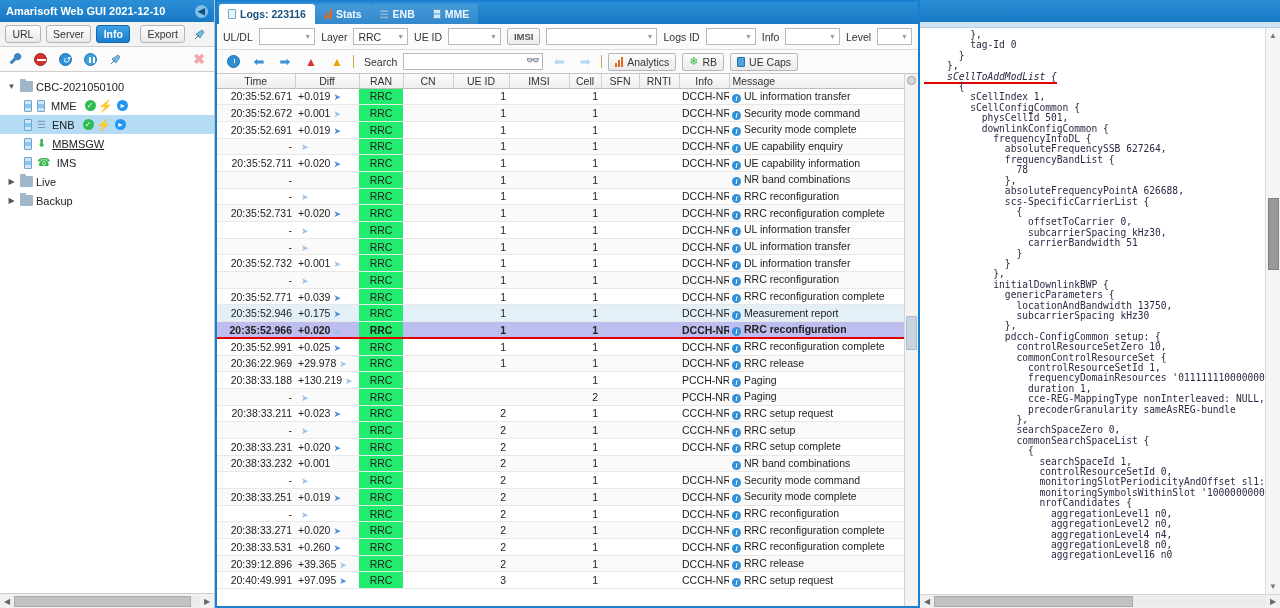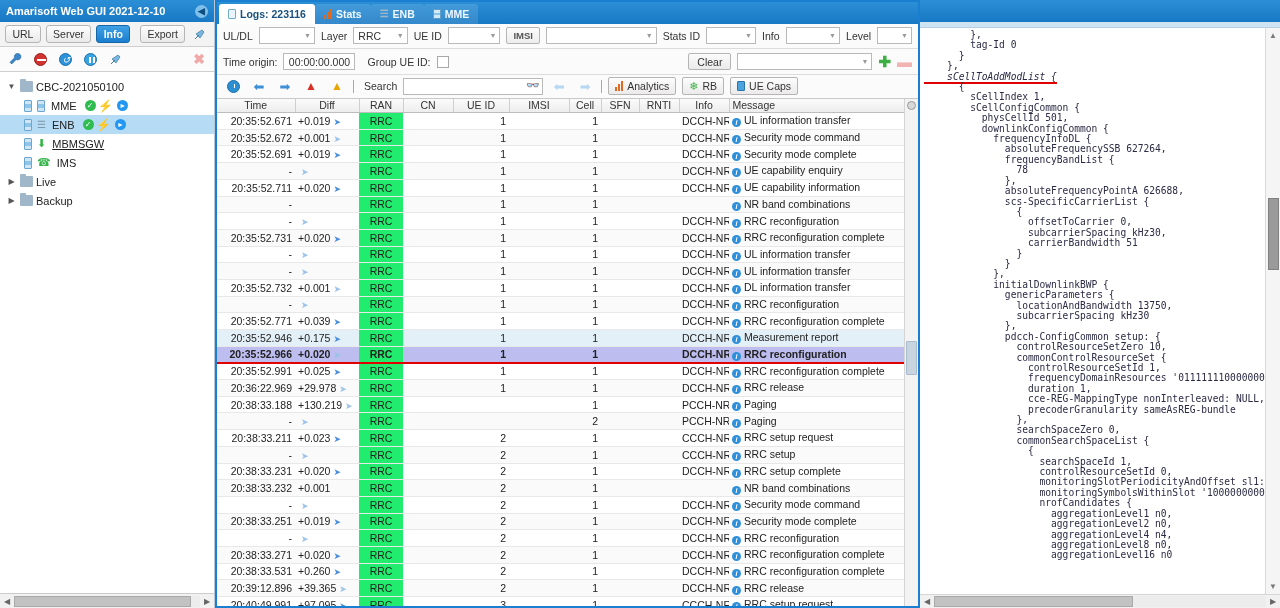--- a/index.html
+++ b/index.html
@@ -410,51 +410,37 @@
       <span class="flabel">UE ID</span>
       <span class="sel" style="width:58px;">
         <span></span>
           <span class="car">▼</span>
       </span>
       <span class="imsi-btn">IMSI</span>
       <span class="sel" style="width:123px;">
         <span></span>
           <span class="car">▼</span>
       </span>
-      <span class="flabel">Stats ID</span>
+      <span class="flabel">Logs ID</span>
       <span class="sel" style="width:55px;">
         <span></span>
           <span class="car">▼</span>
       </span>
       <span class="flabel">Info</span>
       <span class="sel" style="width:60px;">
         <span></span>
           <span class="car">▼</span>
       </span>
       <span class="flabel">Level</span>
       <span class="sel" style="width:38px;">
         <span></span>
           <span class="car">▼</span>
       </span>
     </div>
 
-    <div class="filterbar">
-      <span class="flabel">Time origin:</span>
-      <span class="txtinput" style="width:72px;display:flex;align-items:center;justify-content:center;">00:00:00.000</span>
-      <span class="flabel" style="margin-left:6px;">Group UE ID:</span>
-      <span class="chkbox"></span>
-      <span class="spacer"></span>
-      <span class="clearbtn">Clear</span>
-      <span class="sel" style="width:135px;">
-        <span></span>
-          <span class="car">▼</span>
-      </span>
-      <span class="plusbtn">✚</span>
-      <span class="minusbtn">▬</span>
-    </div>
 
     <div class="searchbar">
       <span class="icobtn">
           <span class="clock"></span>
         </span>
       <span class="icobtn arrow-l">⬅</span>
       <span class="icobtn arrow-l">➡</span>
       <span class="icobtn warn-red">▲</span>
       <span class="icobtn warn-yel">▲</span>
       <span class="divider-v"></span>

